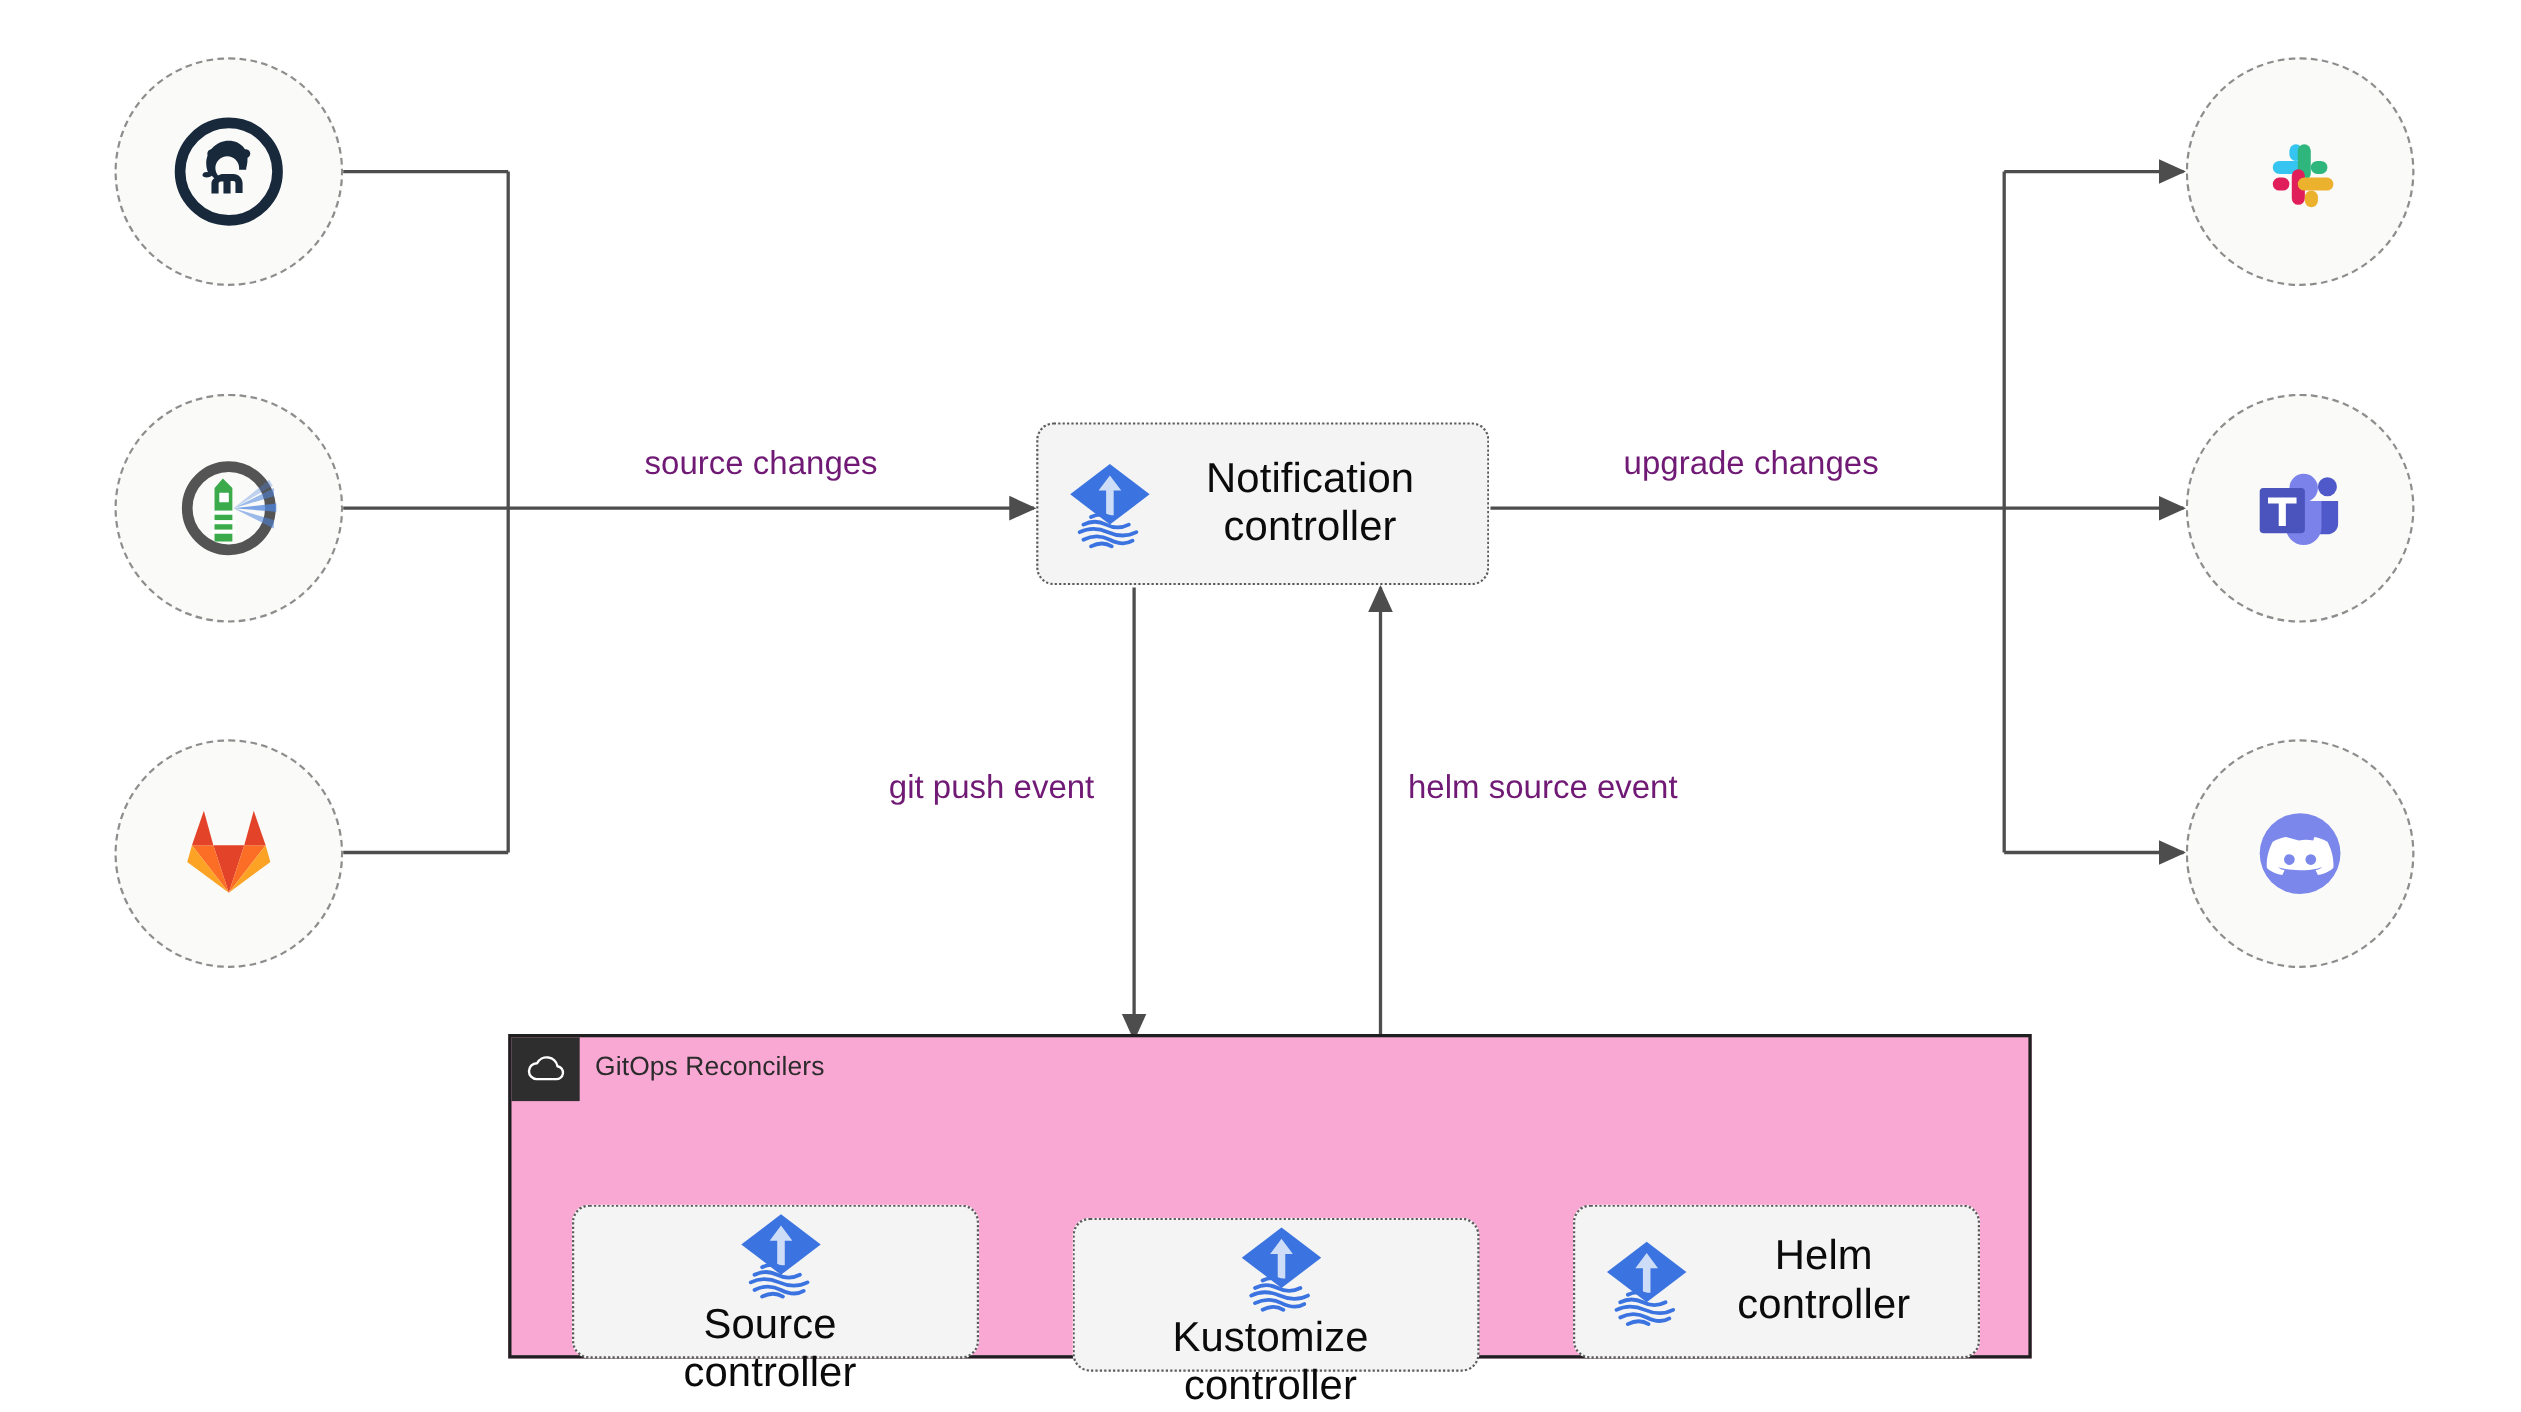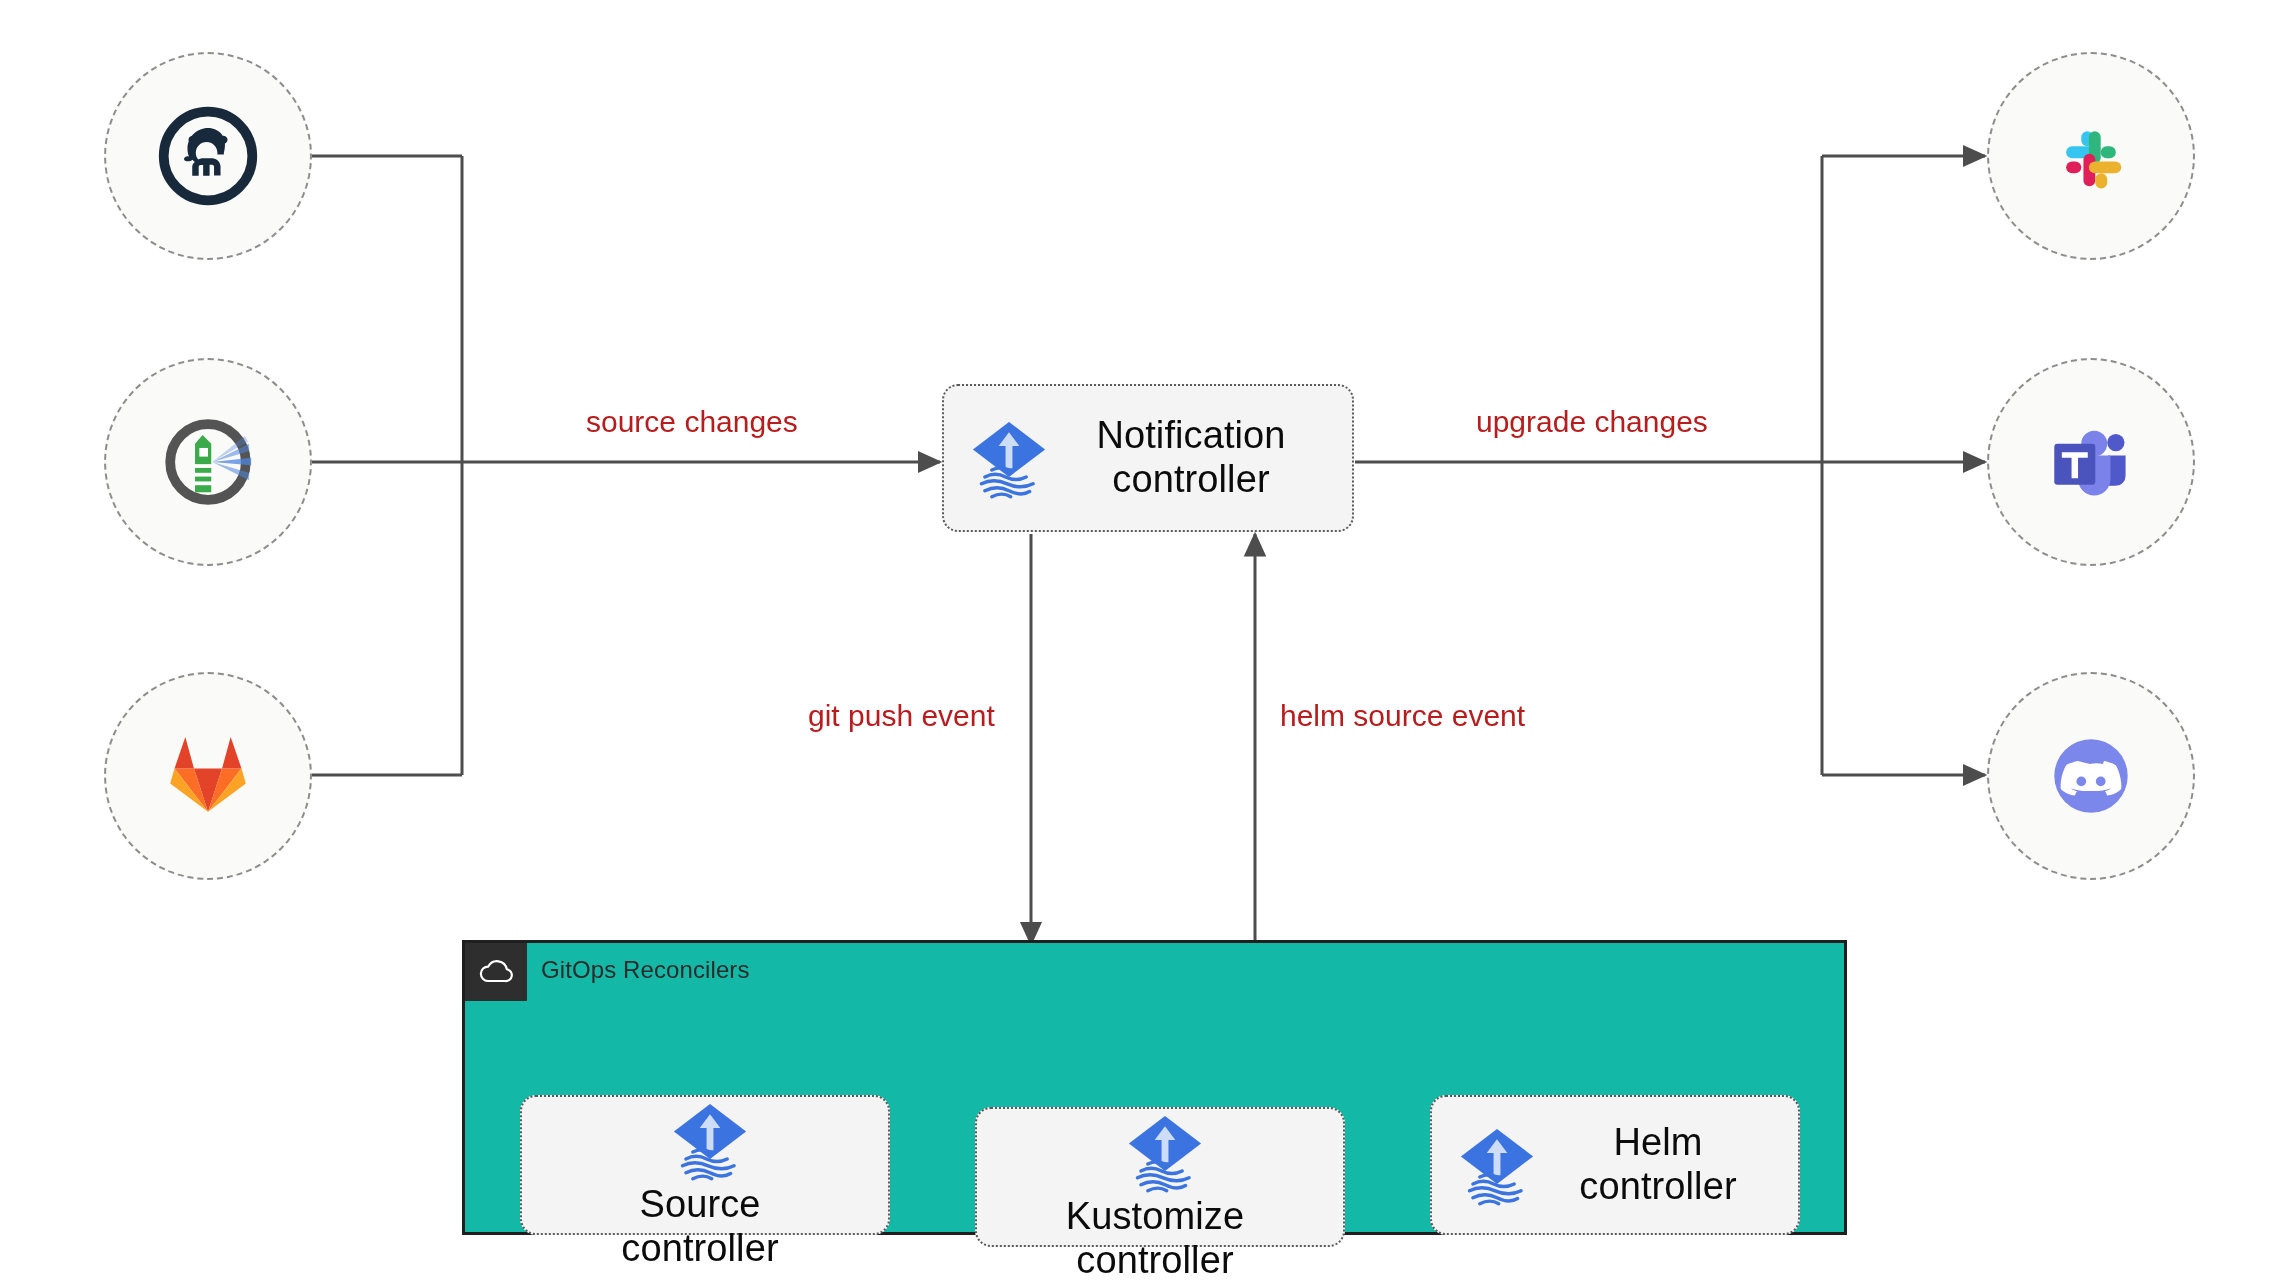--- a/index.html
+++ b/index.html
@@ -38,41 +38,41 @@
   .ctrl-box .ctrl-label{
     flex:1 1 auto;text-align:center;
     font-size:38px;line-height:1.15;
     color:#0b0b0b;letter-spacing:.1px;
     padding-right:10px;
   }
 
   
   .container-box{
     position:absolute;
-    background:#14b8a6;
+    background:#f9a8d4;
     border:3px solid #1f1f1f;
     box-sizing:border-box;
     padding-left:16px;
   }
   .container-tab{
     position:absolute;left:0;top:0;
     width:62px;height:58px;
     background:#2e2e2e;
     display:flex;align-items:center;justify-content:center;
   }
   .container-title{
     position:absolute;left:76px;top:13px;
     font-size:24px;color:#2b2b2b;
     letter-spacing:.1px;white-space:nowrap;
   }
 
   
   .edge-label{
     position:absolute;
-    font-size:30px;color:#b91c1c;
+    font-size:30px;color:#701a75;
     white-space:nowrap;
     background:#ffffff;
     padding:2px 8px;
   }
 </style>
 </head>
 <body>
 
 <div id="canvas">
 

